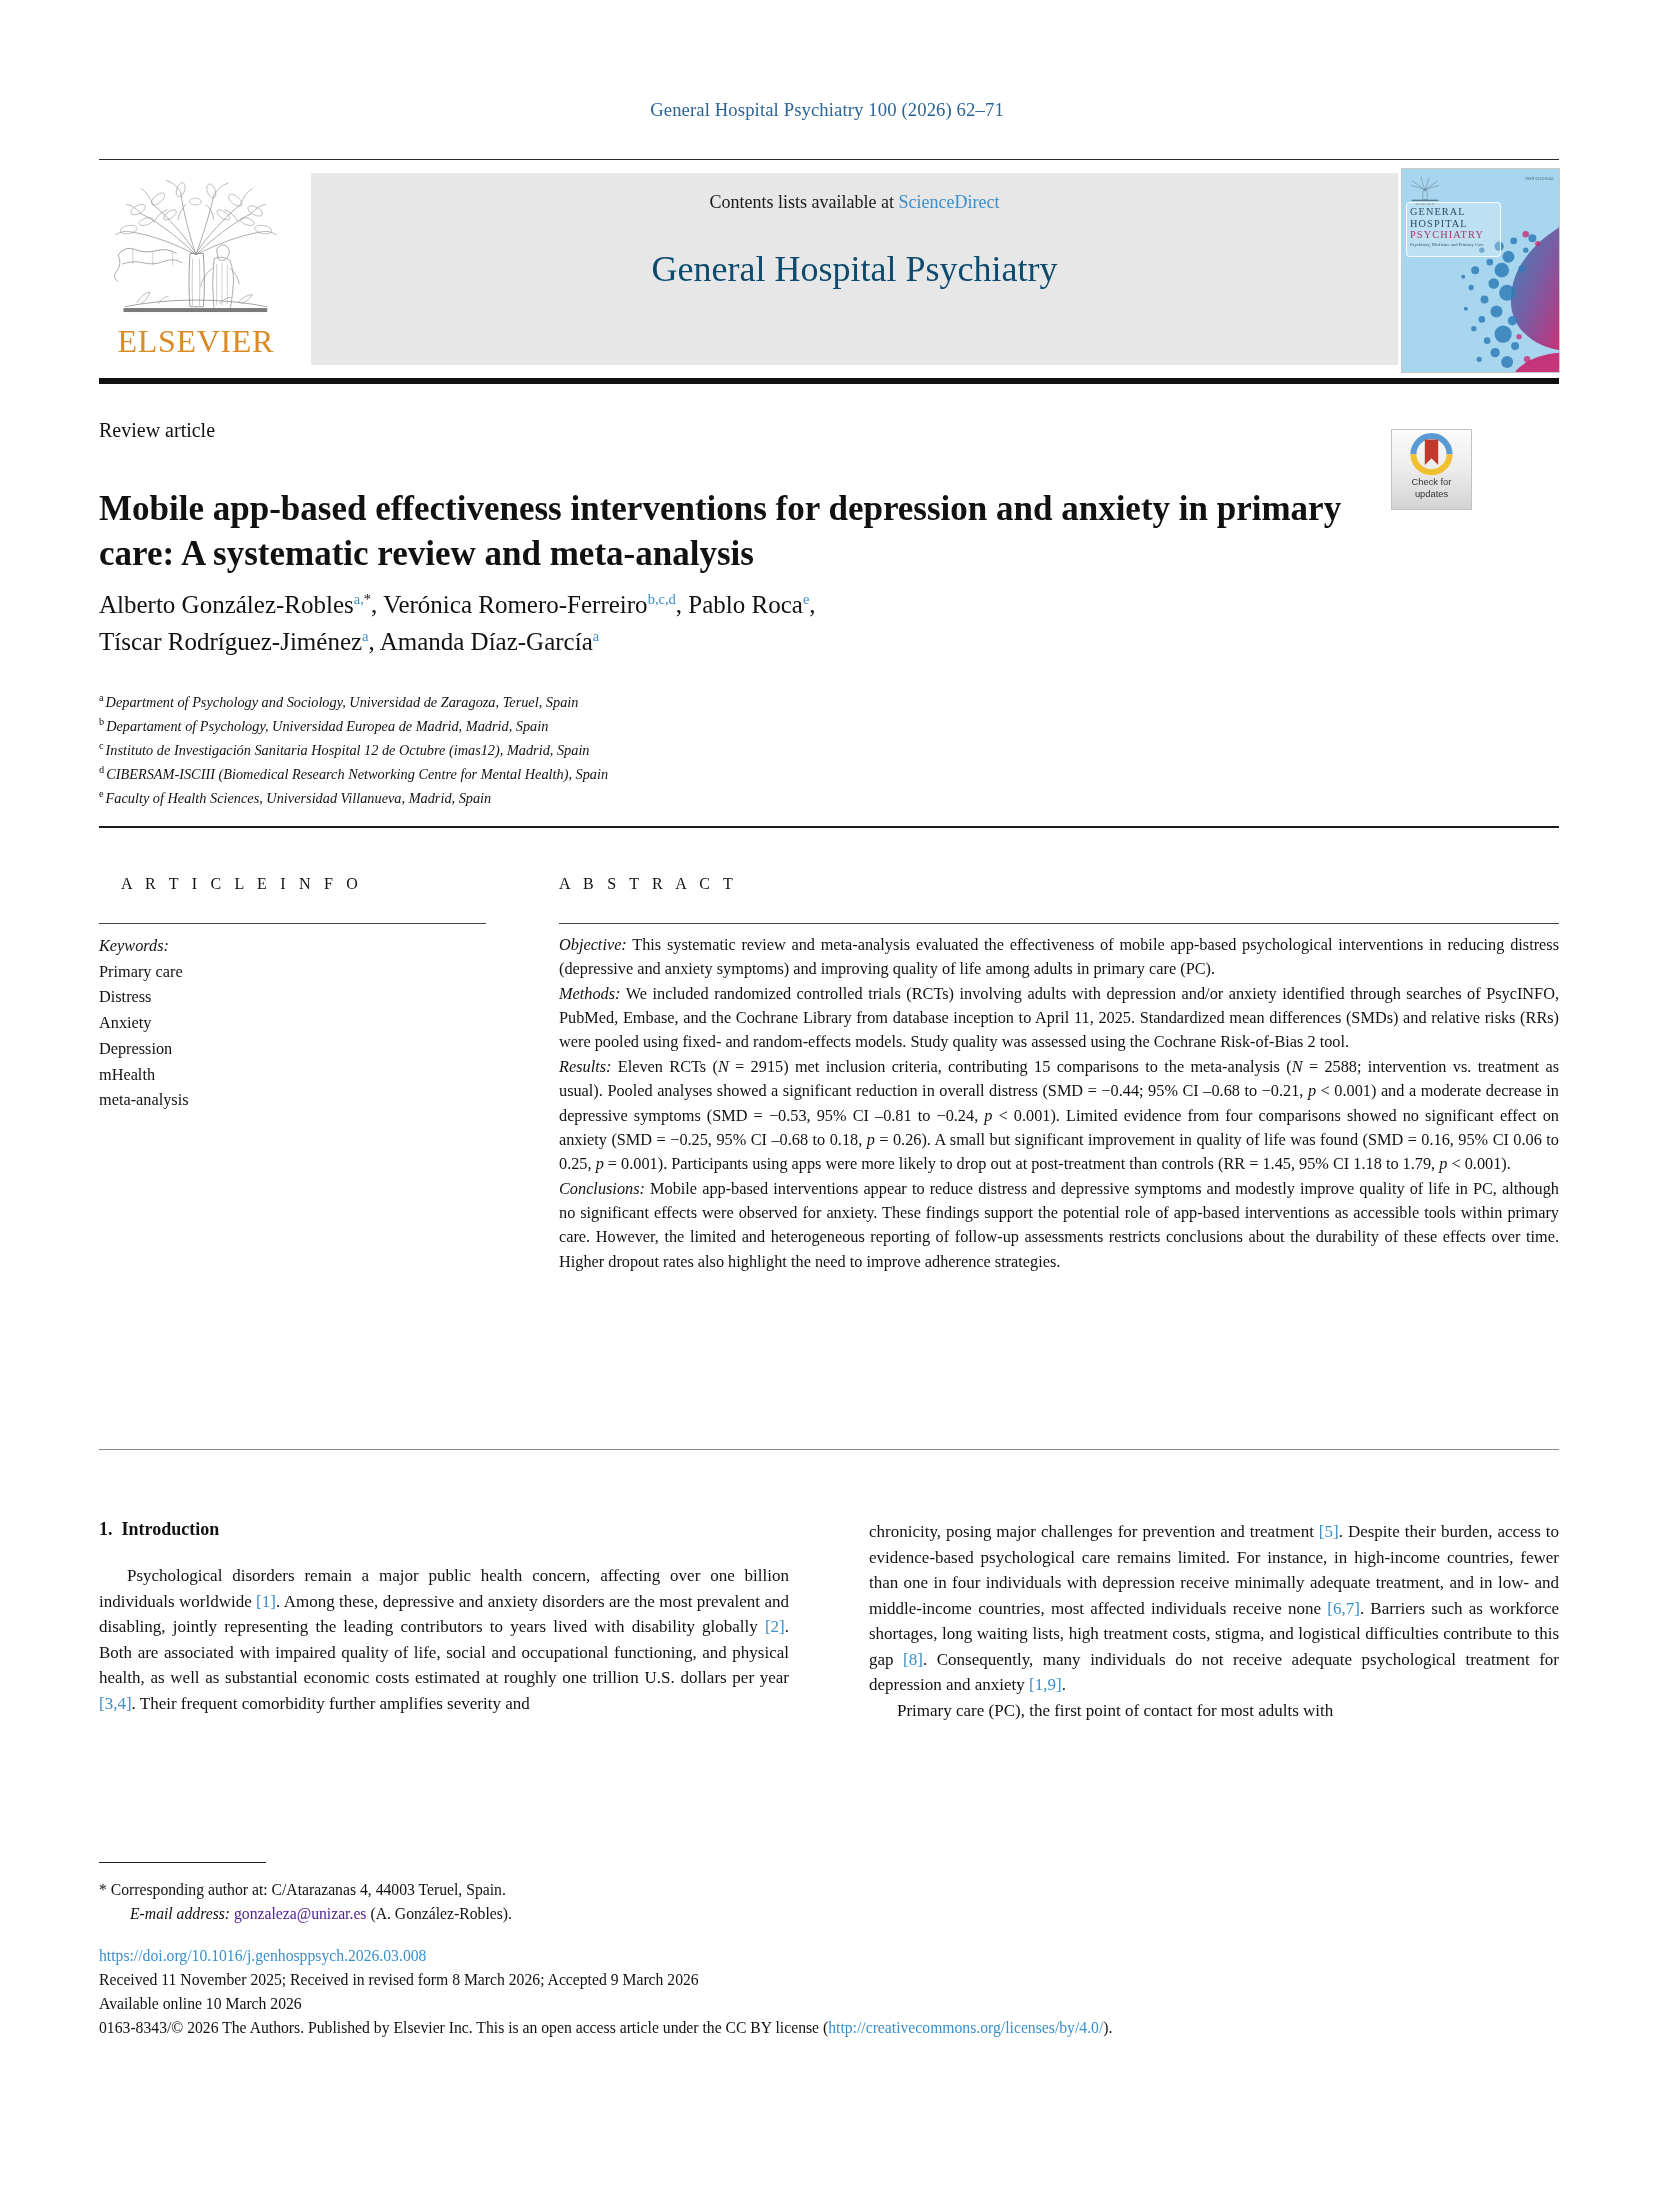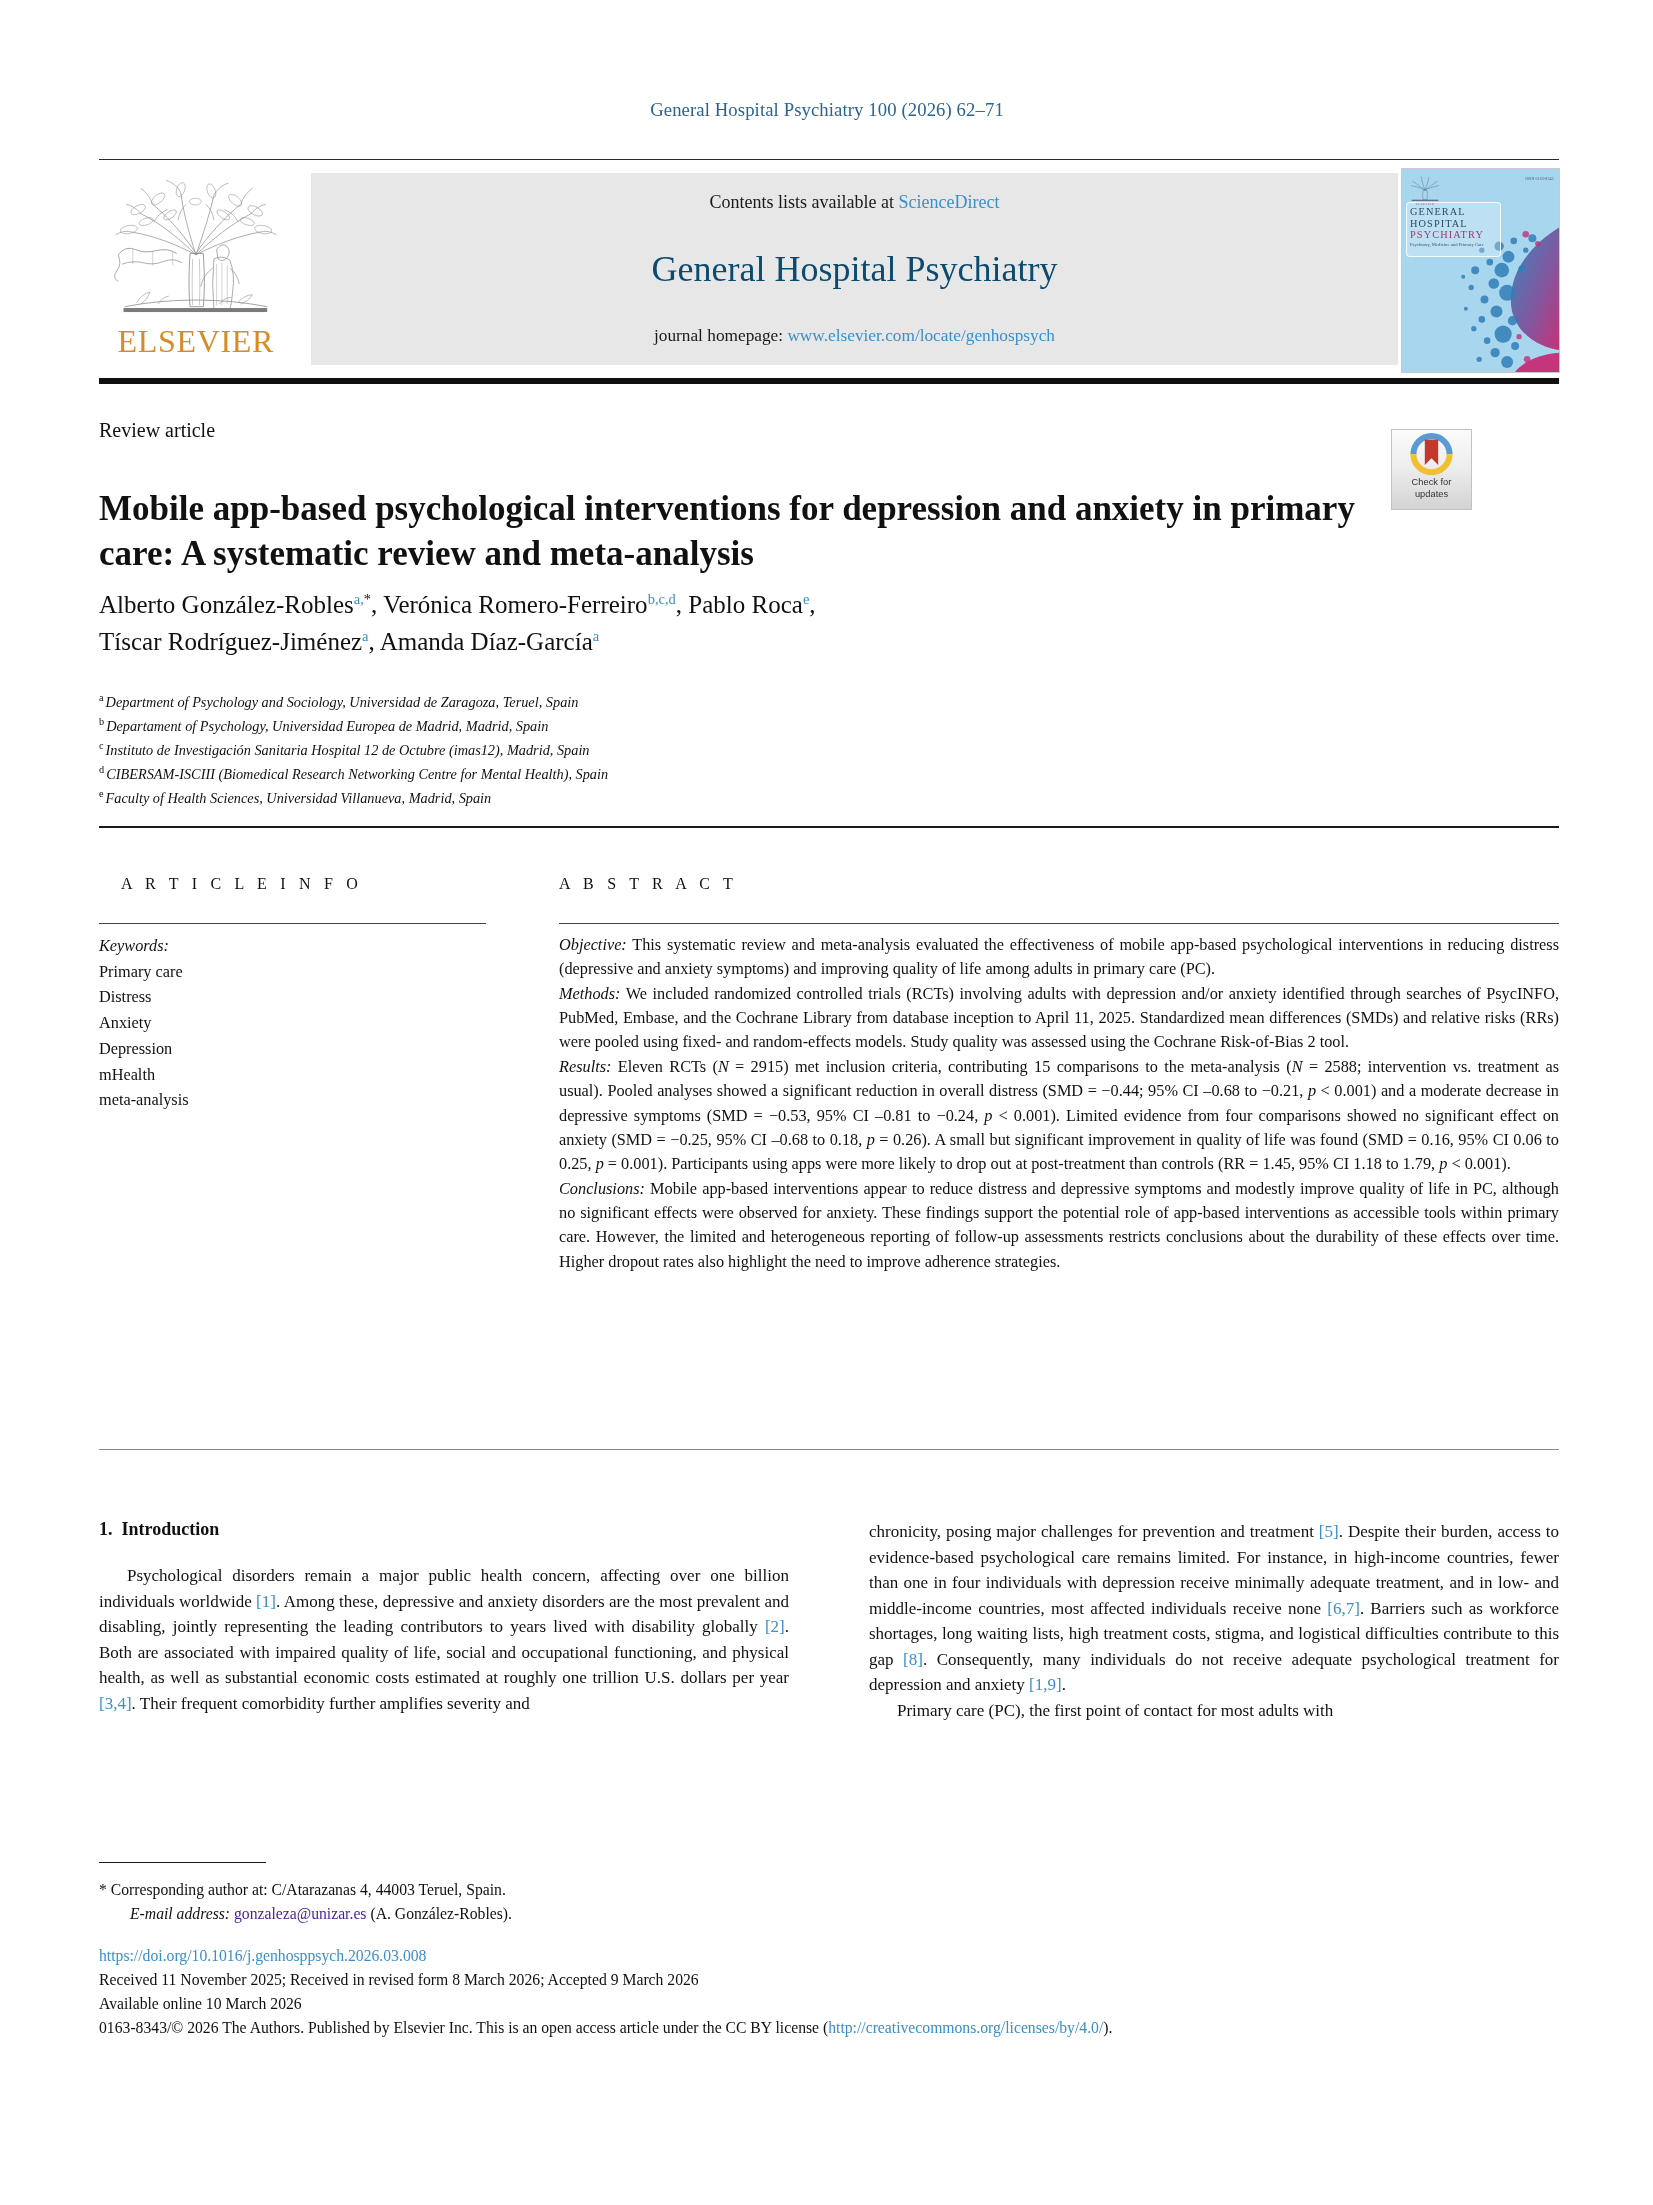--- a/index.html
+++ b/index.html
@@ -277,21 +277,20 @@
           </g>
         </g>
         <rect x="26" y="200" width="216" height="6" fill="#7b7b7b"></rect>
       </svg>
     </div>
     <div class="elsevier-word">ELSEVIER</div>
 
     <div class="grey-band">
       <div class="gb-line1"><span>Contents lists available at </span><a href="#">ScienceDirect</a></div>
       <div class="gb-title">General Hospital Psychiatry</div>
-      <div class="gb-home"><span>journal homepage: </span><a href="#">www.elsevier.com/locate/genhospsych</a></div>
     </div>
 
     <div class="cover">
       <div class="cover-inner">
         <svg width="157" height="203" viewBox="0 0 236 305">
           <defs>
             <linearGradient id="wave" x1="0" y1="0" x2="1" y2="1">
               <stop offset="0%" stop-color="#2f7fb8"></stop>
               <stop offset="55%" stop-color="#7a4f9a"></stop>
               <stop offset="100%" stop-color="#c8246f"></stop>
@@ -355,21 +354,21 @@
       <div class="cover-panel"></div>
       <div class="cover-t1">GENERAL</div>
       <div class="cover-t2">HOSPITAL</div>
       <div class="cover-t3">PSYCHIATRY</div>
       <div class="cover-sub">Psychiatry, Medicine and Primary Care</div>
     </div>
   </div>
 
   <div class="article-type">Review article</div>
 
-  <h1 class="title">Mobile app-based psychological interventions for depression and anxiety in primary care: A systematic review and meta-analysis</h1>
+  <h1 class="title">Mobile app-based effectiveness interventions for depression and anxiety in primary care: A systematic review and meta-analysis</h1>
 
   <div class="crossmark">
     <svg width="79" height="47" viewBox="0 0 118 70">
       <g transform="translate(59,36)">
         <path d="M -27 0 A 27 27 0 0 1 27 0" fill="none" stroke="#5b9bd5" stroke-width="9"></path>
         <path d="M -27 0 A 27 27 0 0 0 27 0" fill="none" stroke="#f0c030" stroke-width="9"></path>
         <path d="M -10 -22 L 10 -22 L 10 16 L 0 6 L -10 16 Z" fill="#c0392b"></path>
       </g>
     </svg>
     <div class="cm-text">

